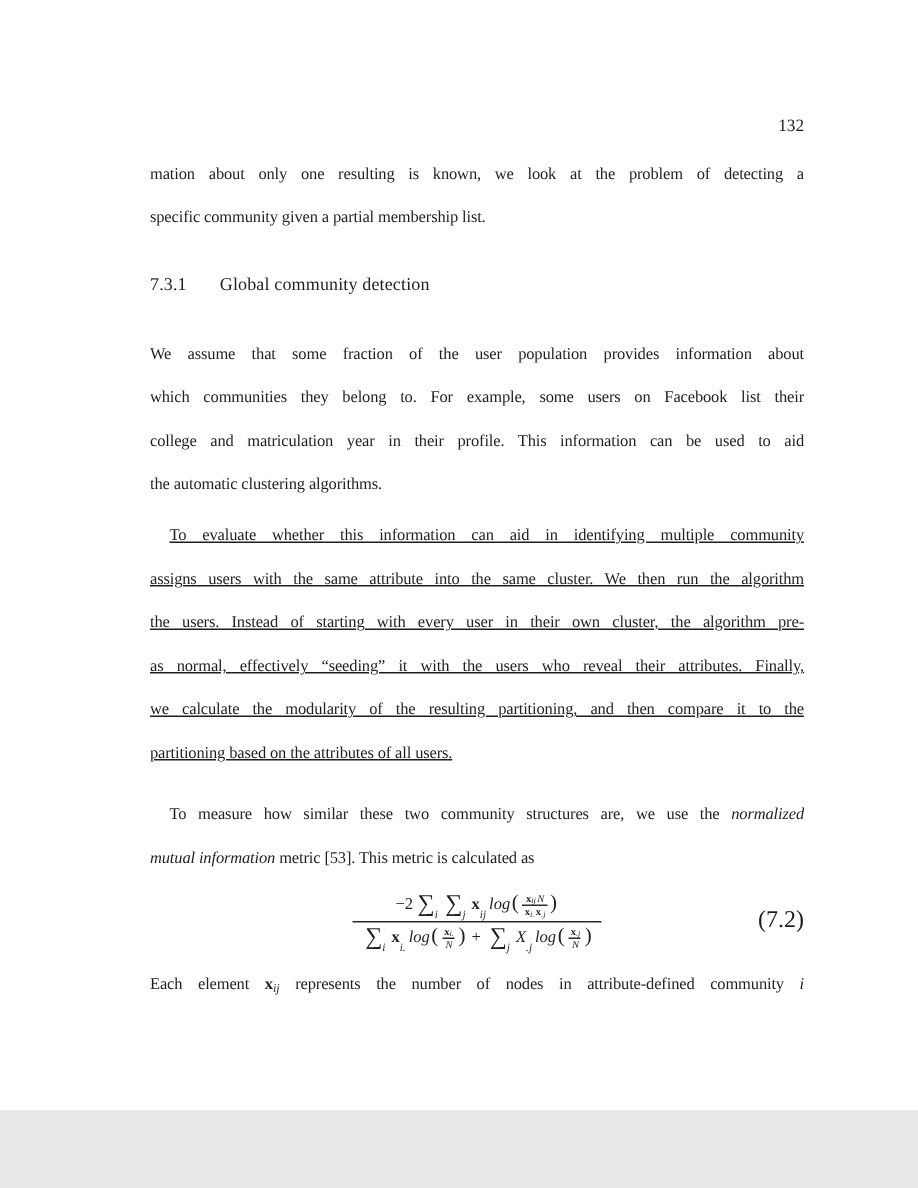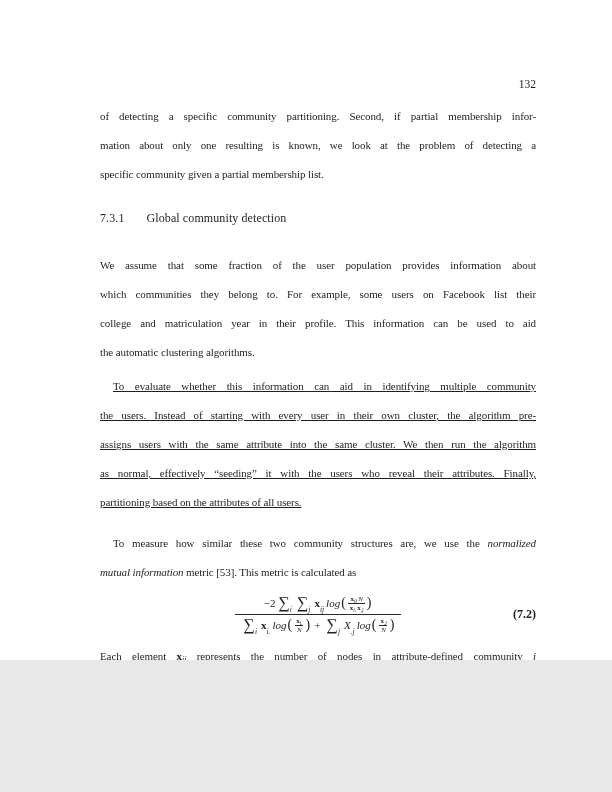--- a/index.html
+++ b/index.html
@@ -1,18 +1,18 @@
 <!DOCTYPE html>
 <html><head>
 <meta charset="utf-8">
 <style>
   html,body{margin:0;padding:0;background:#e8e8e8;}
   .page{
     position:relative;
-    width:612px;height:660px;
+    width:612px;height:740px;
     background:#ffffff;
     font-family:"Liberation Serif","DejaVu Serif",serif;
     color:#1f1f1f;
     overflow:hidden;
   }
   .textblock{
     position:absolute;
     left:100px;top:0;
     width:436px;
   }
@@ -78,57 +78,56 @@
     display:inline-flex;flex-direction:column;align-items:center;
     font-size:7px;line-height:8px;margin:0 1px;letter-spacing:0;
   }
   .sf-num,.sf-den{display:flex;align-items:flex-end;padding:0 1px;}
   .sf-den{border-top:0.7px solid #2a2a2a;}
   .sfrac .mi,.sfrac .mb{margin-left:1px;}
   .sfrac .msub2{font-size:5.5px;font-style:italic;position:relative;top:2px;}
   .eqno{
     position:absolute;right:0;top:50%;
     transform:translateY(-50%);
-    font-size:12px;
-    font-weight:bold;
+    font-size:16px;
   }
 </style>
 </head>
 <body>
 
 <div class="page">
   <div class="textblock">
 
     <div class="pageno">132</div>
 
     <div class="content">
 
       <div class="para p1">
-          <div class="tline"><span>of detecting a specific community partitioning. Second, if partial membership infor-</span></div>
           <div class="tline"><span>mation about only one resulting is known, we look at the problem of detecting a</span></div>
           <div class="tline end"><span>specific community given a partial membership list.</span></div>
         </div>
 
       <div class="heading">
         <span>7.3.1</span>
         <span>Global community detection</span>
       </div>
 
       <div class="para p2">
           <div class="tline"><span>We assume that some fraction of the user population provides information about</span></div>
           <div class="tline"><span>which communities they belong to. For example, some users on Facebook list their</span></div>
           <div class="tline"><span>college and matriculation year in their profile. This information can be used to aid</span></div>
           <div class="tline end"><span>the automatic clustering algorithms.</span></div>
         </div>
 
       <div class="para p3 indent">
           <div class="tline"><span>To evaluate whether this information can aid in identifying multiple community</span></div>
+          <div class="tline"><span>assigns users with the same attribute into the same cluster. We then run the algorithm</span></div>
           <div class="tline"><span>the users. Instead of starting with every user in their own cluster, the algorithm pre-</span></div>
-          <div class="tline"><span>assigns users with the same attribute into the same cluster. We then run the algorithm</span></div>
           <div class="tline"><span>as normal, effectively “seeding” it with the users who reveal their attributes. Finally,</span></div>
+          <div class="tline"><span>we calculate the modularity of the resulting partitioning, and then compare it to the</span></div>
           <div class="tline end"><span>partitioning based on the attributes of all users.</span></div>
         </div>
 
       <div class="para p4 indent">
           <div class="tline"><span>To measure how similar these two community structures are, we use the </span><span class="seg-i">normalized</span></div>
           <div class="tline end"><span class="seg-i">mutual information</span><span> metric [53]. This metric is calculated as</span></div>
         </div>
 
       <div class="eq-wrap">
         <div class="bigfrac">

